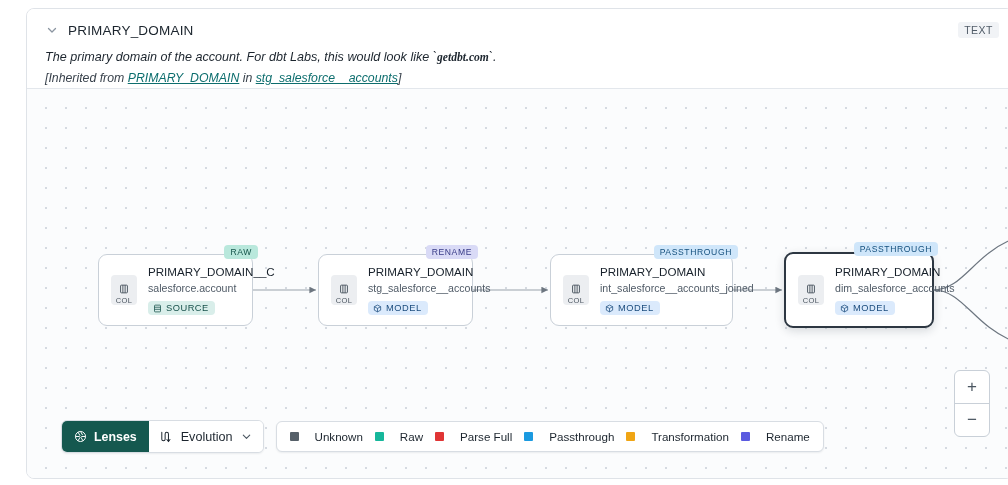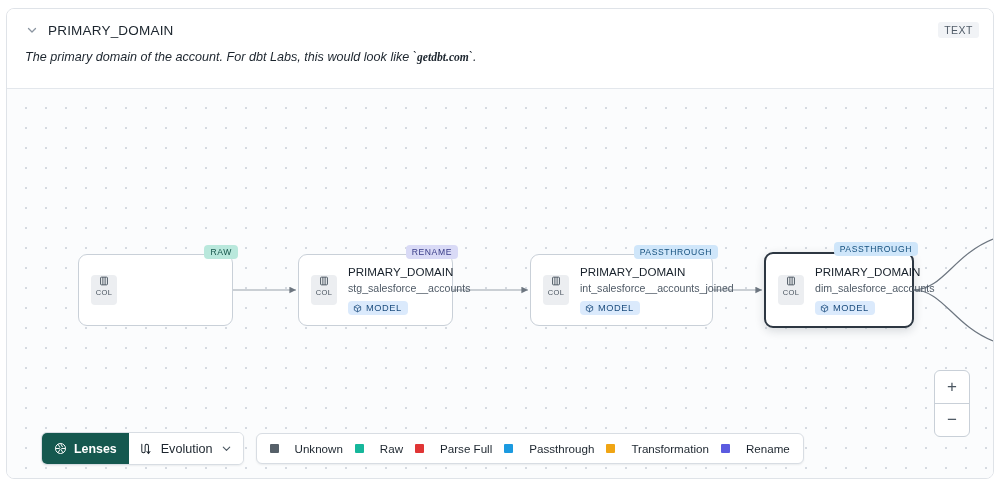--- a/index.html
+++ b/index.html
@@ -7,21 +7,21 @@
     width:1008px;height:485px;
     background:#ffffff;
     font-family:"Liberation Sans", sans-serif;
     color:#1f2933;
     overflow:hidden;
   }
   .app{
     position:relative;
     width:1008px;height:432px;
     box-sizing:border-box;
-    padding:8px 10px 6px 6px;
+    padding:8px 10px 6px 26px;
   }
   .panel{
     position:relative;
     width:988px;height:471px;
     box-sizing:border-box;
     border:1px solid #dfe3e8;
     border-radius:8px;
     background:#fff;
     overflow:hidden;
   }
@@ -129,21 +129,21 @@
     padding-left:12px;
   }
   .node.selected{
     border:2px solid #2d3742;
     box-shadow:0 3px 10px rgba(25,35,48,.16);
   }
   .col-chip{
     width:26px;height:30px;flex:0 0 auto;
     background:#eceef1;
     border-radius:4px;
-    display:flex;flex-direction:column;align-items:center;justify-content:flex-start;
+    display:flex;flex-direction:column;align-items:center;justify-content:flex-end;
     color:#4a5560;
     margin-right:11px;
   }
   .col-chip .lbl{font-size:7.5px;letter-spacing:.4px;margin-top:1px;}
   .node-body{display:flex;flex-direction:column;justify-content:center;}
   .node-title{font-size:11.6px;color:#17202a;line-height:14px;}
   .node-sub{font-size:10.6px;color:#4f5a66;line-height:15px;margin-top:2px;white-space:nowrap;}
   .pill{
     margin-top:5px;
     display:inline-flex;align-items:center;gap:4px;
@@ -175,21 +175,21 @@
     overflow:hidden;
   }
   .zoomctl div{
     height:32px;display:flex;align-items:center;justify-content:center;
     font-size:17px;color:#4a5560;
   }
   .zoomctl div:first-child{border-bottom:1px solid #c9d0d8;}
 
   
   .bottombar{
-    position:absolute;left:34px;bottom:16px;
+    position:absolute;left:34px;bottom:28px;
     display:flex;align-items:center;gap:12px;
   }
   .lensgrp{
     display:flex;align-items:stretch;
     height:31px;
     border-radius:6px;
     overflow:hidden;
     border:1px solid #d8dde3;
     background:#fff;
     box-shadow:0 1px 2px rgba(20,30,45,.07);
@@ -234,20 +234,23 @@
         </span>
         <span class="hdr-title">PRIMARY_DOMAIN</span>
       </div>
 
       <div class="type-badge">TEXT</div>
 
       <div class="hdr-desc">
         <span>The primary domain of the account. For dbt Labs, this would look like `</span><span class="code">getdbt.com</span><span>`.</span>
       </div>
 
+      <div class="hdr-inherit">
+        <span>[Inherited from </span><a href="#">PRIMARY_DOMAIN</a><span> in </span><a href="#">stg_salesforce__accounts</a><span>]</span>
+      </div>
     </div>
 
     <div class="canvas">
 
       <svg class="edges" viewBox="0 0 986 392" preserveAspectRatio="none">
         <defs>
           <marker id="ah" markerWidth="7" markerHeight="7" refX="6" refY="3" orient="auto">
             <path d="M0,0 L6,3 L0,6 z" fill="#6d7680"></path>
           </marker>
         </defs>
@@ -262,20 +265,34 @@
       <div class="node" style="left:71px;top:165px;width:155px;">
         <div class="nbadge raw" style="right:-6px;">RAW</div>
         <div class="col-chip">
           <svg class="icn" width="12" height="12" viewBox="0 0 14 14" fill="none" stroke="currentColor" stroke-width="1.1">
             <rect x="3" y="2.5" width="8" height="9" rx="1"></rect>
             <line x1="5.7" y1="2.5" x2="5.7" y2="11.5"></line>
             <line x1="8.3" y1="2.5" x2="8.3" y2="11.5"></line>
           </svg>
           <span class="lbl">COL</span>
         </div>
+        <div class="node-body">
+          <span class="node-title">PRIMARY_DOMAIN__C</span>
+          <span class="node-sub">salesforce.account</span>
+          <span class="pill source">
+            <span>
+              <svg class="icn" width="9" height="9" viewBox="0 0 12 12" fill="none" stroke="currentColor" stroke-width="1">
+                <rect x="2" y="1.5" width="8" height="9" rx="1"></rect>
+                <line x1="2" y1="4.3" x2="10" y2="4.3"></line>
+                <line x1="2" y1="7.1" x2="10" y2="7.1"></line>
+              </svg>
+            </span>
+            <span>SOURCE</span>
+          </span>
+        </div>
       </div>
 
       <div class="node" style="left:291px;top:165px;width:155px;">
         <div class="nbadge rename" style="right:-6px;">RENAME</div>
         <div class="col-chip">
           <svg class="icn" width="12" height="12" viewBox="0 0 14 14" fill="none" stroke="currentColor" stroke-width="1.1">
             <rect x="3" y="2.5" width="8" height="9" rx="1"></rect>
             <line x1="5.7" y1="2.5" x2="5.7" y2="11.5"></line>
             <line x1="8.3" y1="2.5" x2="8.3" y2="11.5"></line>
           </svg>

